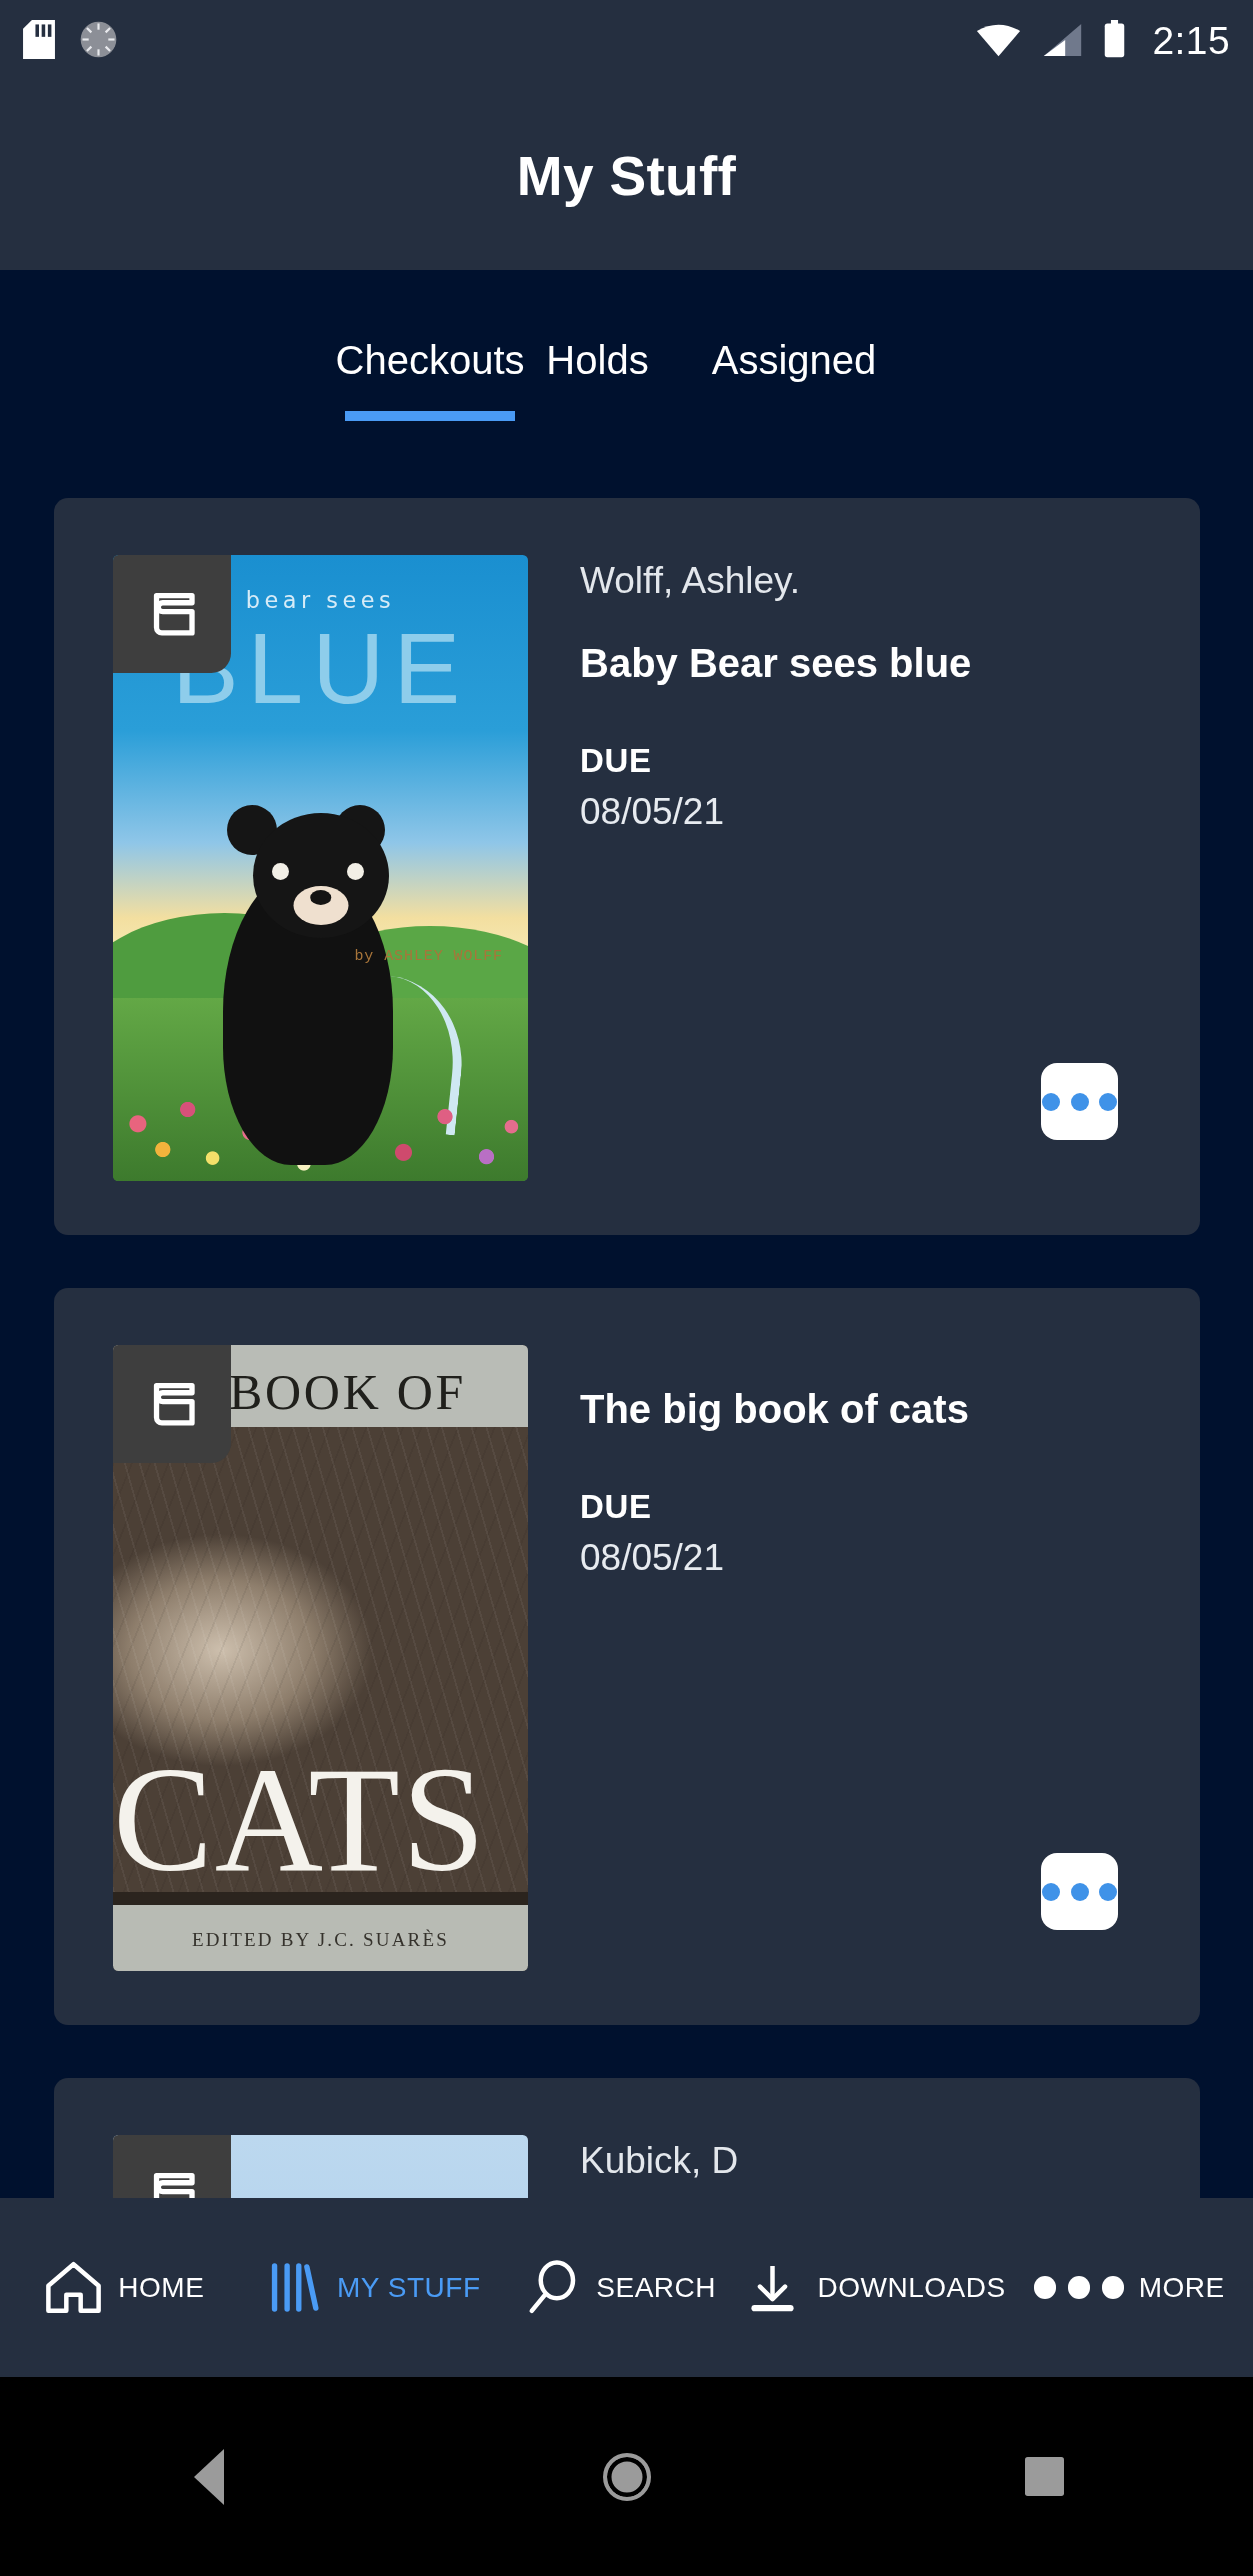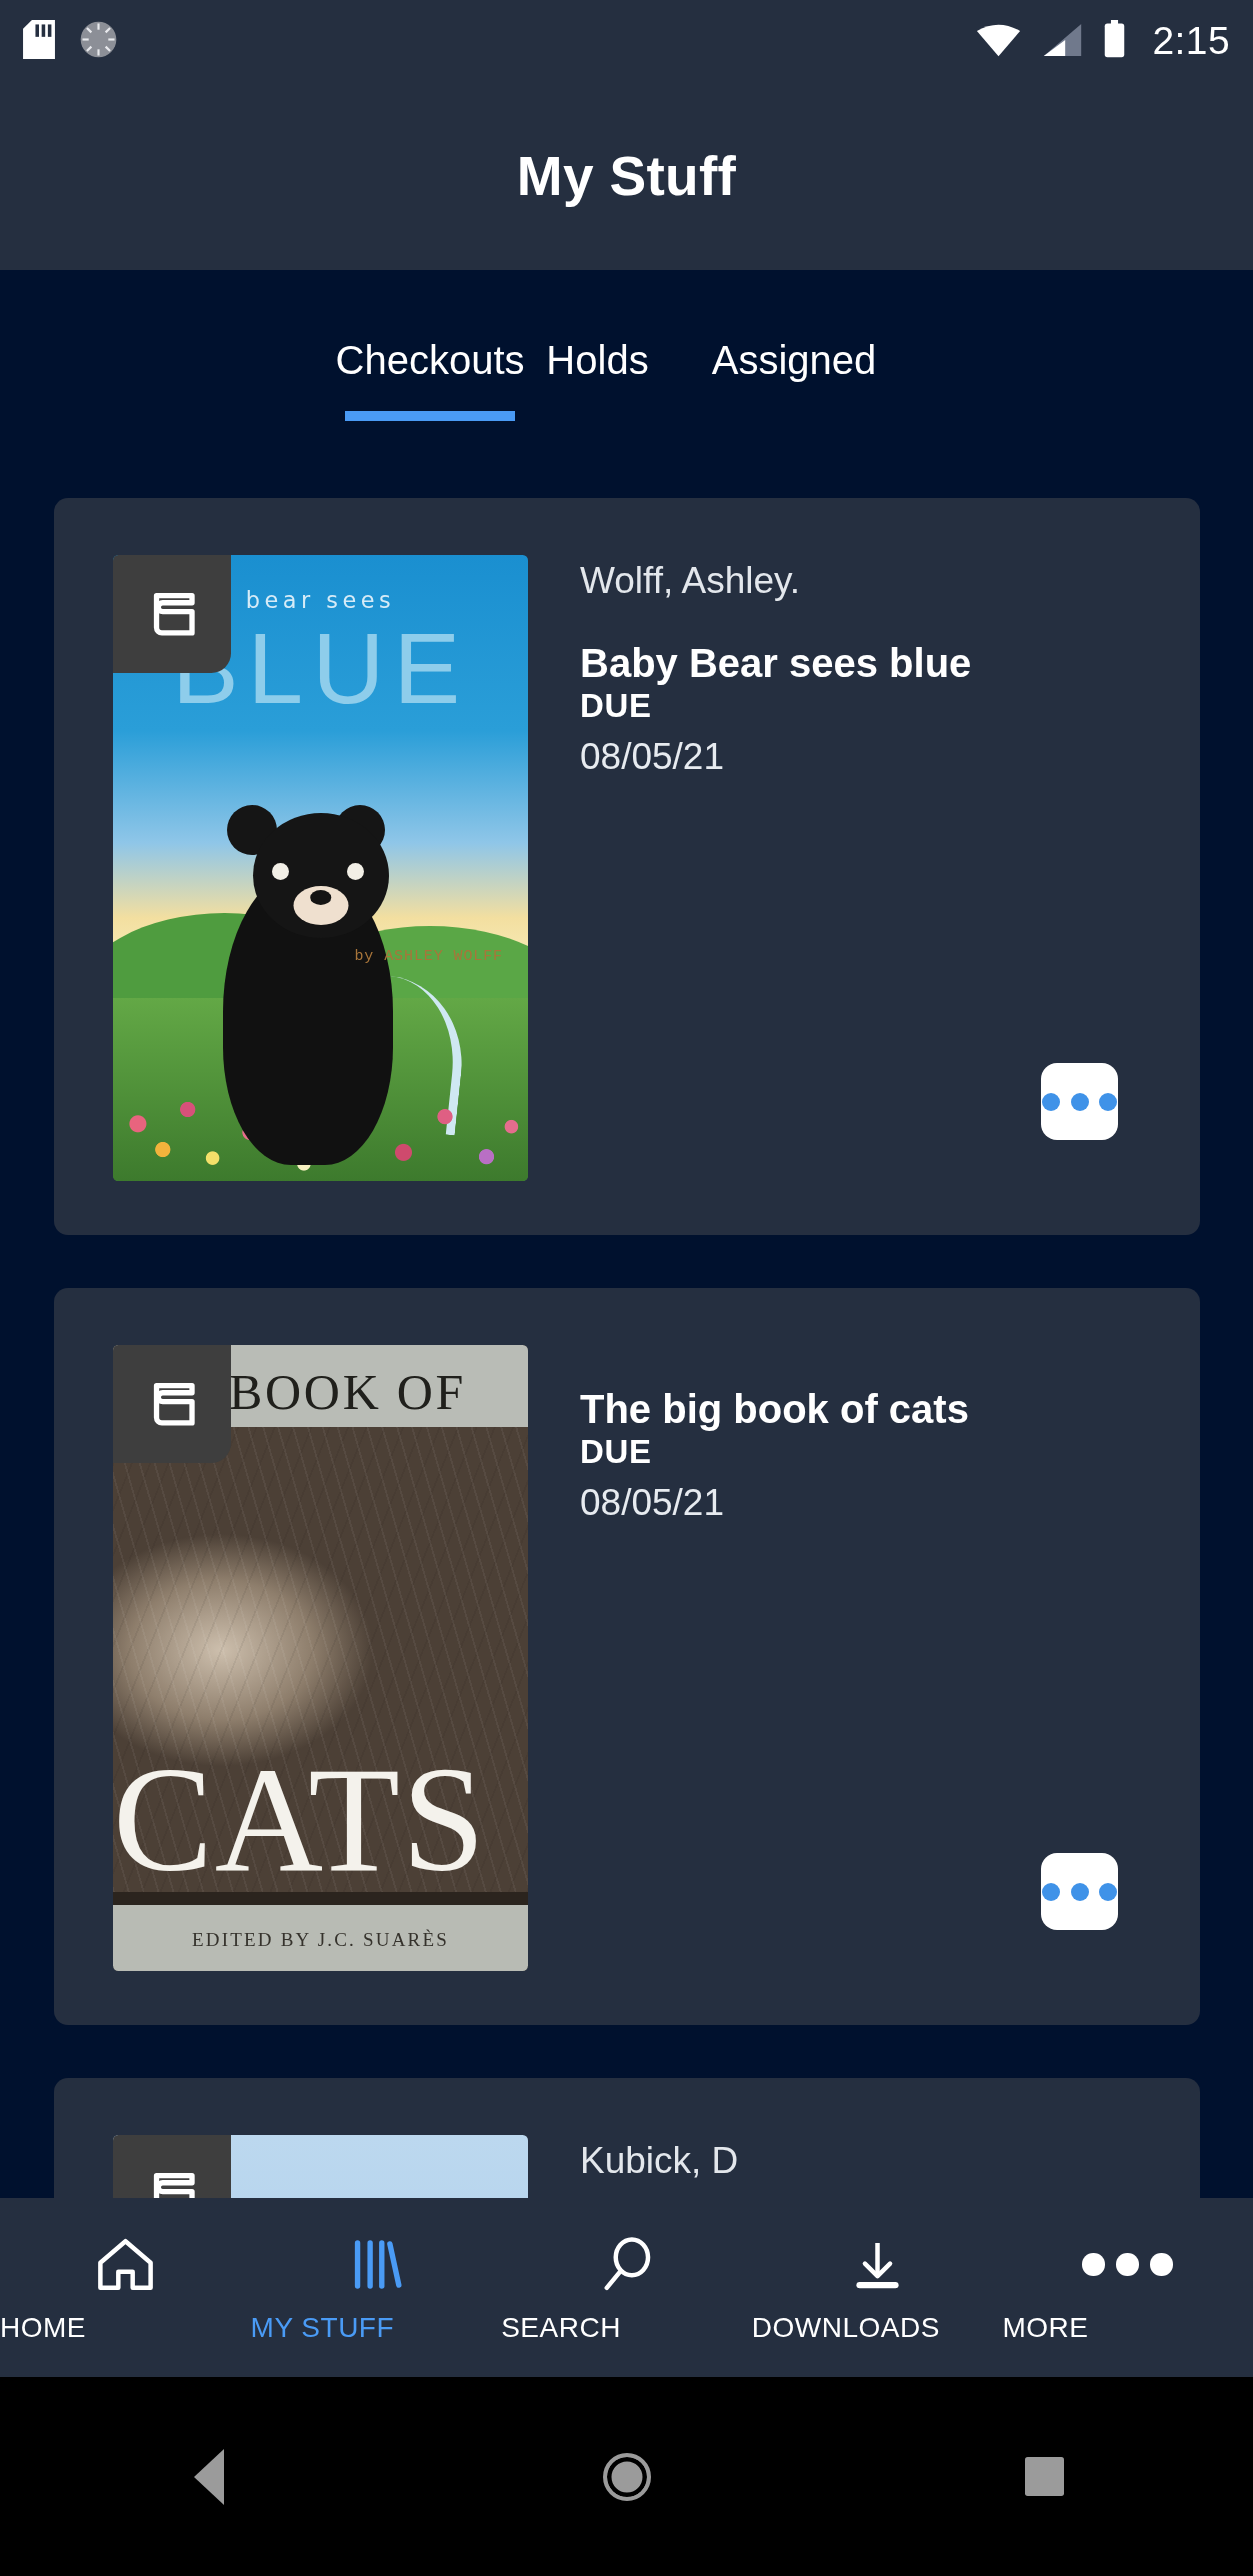--- a/index.html
+++ b/index.html
@@ -258,20 +258,21 @@
   .bk-author {
     color:#e3e7ec; font-size:37px; font-weight:400;
     line-height:1.2;
   }
   .bk-title {
     margin-top:36px;
     color:#ffffff; font-size:40px; font-weight:bold;
     line-height:1.2;
   }
   .bk-duelabel {
+    margin-top:55px;
     color:#ffffff; font-size:33px; font-weight:bold;
     letter-spacing:0.7px;
   }
   .bk-duedate {
     margin-top:10.7px;
     color:#e7ebf0; font-size:37px; font-weight:400;
   }
   .overflow-btn {
     position:absolute; right:82px; bottom:95px;
     width:77px; height:77px;
@@ -289,22 +290,22 @@
 
   
   .bottomnav {
     position:absolute; left:0; top:2198px;
     width:1253px; height:179px;
     background:#252f40;
     display:flex; align-items:center;
   }
   .nav-item {
     flex:1 1 0;
-    display:flex; flex-direction:column;
-    justify-content:center;
+    display:flex; flex-direction:row;
+    align-items:center; justify-content:center;
     gap:14.3px;
   }
   .nav-label {
     font-size:28px; letter-spacing:0.5px;
     color:#ffffff;
   }
   .nav-item.active .nav-label { color:#4a9bf5; }
   .nav-icon { height:66px; display:flex; align-items:center; justify-content:center; }
   .dots3 { display:flex; gap:11.6px; }
   .dots3 i { width:22.4px; height:22.4px; border-radius:50%; background:#ffffff; display:block; }

